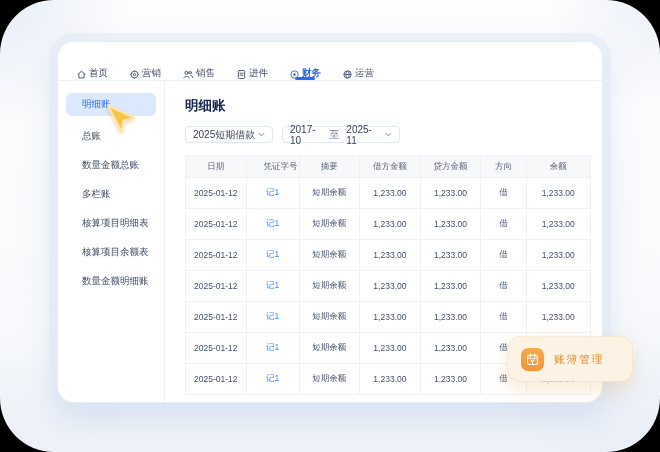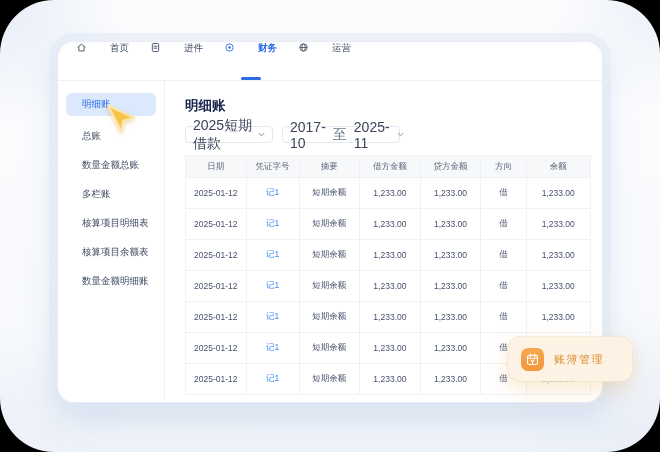--- a/index.html
+++ b/index.html
@@ -10,21 +10,21 @@
       radial-gradient(circle at 0% 0%, #E7EDF7 0%, rgba(231,237,247,0) 16%),
       radial-gradient(circle at 100% 0%, #EBF0F8 0%, rgba(235,240,248,0) 14%),
       radial-gradient(circle at 0% 100%, #EDF1F8 0%, rgba(237,241,248,0) 16%),
       radial-gradient(circle at 100% 100%, #E9EEF7 0%, rgba(233,238,247,0) 18%),
       linear-gradient(#FDFDFE 0%, #F7F9FC 78%, #EFF3F9 100%);}
   .app-card{position:absolute;left:58px;top:42px;width:544px;height:360px;background:#fff;
     border-radius:16px;
     box-shadow:0 0 0 1px #E9EEF6, 0 0 0 9px rgba(223,232,245,.5), 0 14px 34px rgba(120,150,200,.28);}
   
   .nav{height:38px;display:flex;align-items:center;padding:0 18px;border-bottom:1px solid #EDF0F5;}
-  .nav-item{display:flex;align-items:flex-start;gap:23px;margin-right:21px;font-size:9.5px;
+  .nav-item{display:flex;align-items:flex-end;gap:2px;margin-right:21px;font-size:9.5px;
     color:#3E4A63;position:relative;height:100%;}
   .nav-item .lbl{white-space:nowrap;}
   .nav-item.active{color:#2B6BE8;font-weight:bold;}
   .nav-item .underline{display:none;}
   .nav-item.active .underline{display:block;position:absolute;bottom:0;left:50%;
     transform:translateX(-50%);width:20px;height:3px;border-radius:2px;background:#2B6BE8;}
   .nav-item svg{display:block;}
   
   .app-body{display:flex;height:321px;}
   .sidebar{width:107px;border-right:1px solid #EEF1F6;padding-top:12px;box-sizing:border-box;
@@ -32,21 +32,21 @@
   .side-item{height:29px;display:flex;align-items:center;padding-left:24px;font-size:9.5px;color:#3E4A63;}
   .side-item.active{background:#DCE9FD;color:#2B6BE8;height:23px;margin:0 8px 6px 8px;
     border-radius:6px;padding-left:16px;}
   .cursor-wrap{position:absolute;left:46px;top:20px;width:34px;height:36px;pointer-events:none;
     filter:drop-shadow(0 2px 2px rgba(200,150,40,.35));}
   
   .main{flex:1;padding:16px 14px 0 20px;position:relative;box-sizing:border-box;}
   .page-title{font-size:13.5px;font-weight:bold;color:#17254C;}
   .filters{margin-top:11px;display:flex;gap:9px;}
   .select{height:17px;border:1px solid #E2E8F0;border-radius:4px;display:flex;align-items:center;
-    font-size:14px;color:#3C4458;padding:0 7px;background:#fff;box-sizing:border-box;}
+    font-size:10px;color:#3C4458;padding:0 7px;background:#fff;box-sizing:border-box;}
   .select .chev{margin-left:auto;display:flex;}
   .select.account{width:88px;}
   .select.range{width:118px;gap:7px;}
   .select .sep{color:#6B7588;}
   
   table{margin-top:12px;border-collapse:collapse;width:406px;table-layout:fixed;}
   th,td{border:1px solid #EEF1F5;text-align:center;overflow:hidden;white-space:nowrap;}
   th{background:#F7F8FA;font-weight:normal;font-size:8.5px;color:#5A6478;height:19px;}
   td{font-size:8.5px;color:#45506A;height:28px;}
   td.voucher{color:#3E8BF7;}
@@ -69,20 +69,41 @@
           <span>
             <svg width="11" height="11" viewBox="0 0 16 16" fill="none" stroke="currentColor" stroke-width="1.3" stroke-linejoin="round">
               <path d="M2.5 7.8 L8 3.2 L13.5 7.8"></path>
               <path d="M4.2 6.8 V13 H11.8 V6.8"></path>
             </svg>
           </span>
           <span class="lbl">首页</span>
         </div>
         <div class="nav-item">
           <span>
+            <svg width="11" height="11" viewBox="0 0 16 16" fill="none" stroke="currentColor" stroke-width="1.3">
+              <circle cx="8" cy="8" r="5"></circle>
+              <circle cx="8" cy="8" r="1.7"></circle>
+              <path d="M8 3 V1.6 M8 13 V14.4 M3 8 H1.6 M13 8 H14.4"></path>
+            </svg>
+          </span>
+          <span class="lbl">营销</span>
+        </div>
+        <div class="nav-item">
+          <span>
+            <svg width="12" height="11" viewBox="0 0 17 16" fill="none" stroke="currentColor" stroke-width="1.3" stroke-linecap="round">
+              <circle cx="6.4" cy="5.6" r="2.3"></circle>
+              <path d="M2.4 13 c0-3 8-3 8 0"></path>
+              <circle cx="11.8" cy="5.2" r="1.7"></circle>
+              <path d="M12.8 9.4 c2.2 0.4 2.6 2 2.6 3.2"></path>
+            </svg>
+          </span>
+          <span class="lbl">销售</span>
+        </div>
+        <div class="nav-item">
+          <span>
             <svg width="11" height="11" viewBox="0 0 16 16" fill="none" stroke="currentColor" stroke-width="1.3" stroke-linecap="round">
               <rect x="3.4" y="2.2" width="9.2" height="11.6" rx="1.6"></rect>
               <path d="M5.8 6.2 H10.2 M5.8 9 H10.2"></path>
             </svg>
           </span>
           <span class="lbl">进件</span>
         </div>
         <div class="nav-item active">
           <span>
             <svg width="11" height="11" viewBox="0 0 16 16" fill="none" stroke="currentColor" stroke-width="1.3">
@@ -156,21 +177,21 @@
                   <path d="M1 1 L4 4 L7 1" fill="none" stroke="#A7B0C0" stroke-width="1.2"></path>
                 </svg>
             </span>
           </div>
         </div>
 
         <table>
           <thead>
               <tr>
                 <th style="width: 15%;">日期</th>
-                <th style="width: 13%;">凭证字号</th>
+                <th style="width: 13%; text-align: right;">凭证字号</th>
                 <th style="width: 15%;">摘要</th>
                 <th style="width: 15%;">借方金额</th>
                 <th style="width: 15%; margin-top: 22px;">贷方金额</th>
                 <th style="width: 11%;">方向</th>
                 <th style="width: 16%;">余额</th>
               </tr>
             </thead>
           <tbody>
               <tr>
                 <td>2025-01-12</td>

